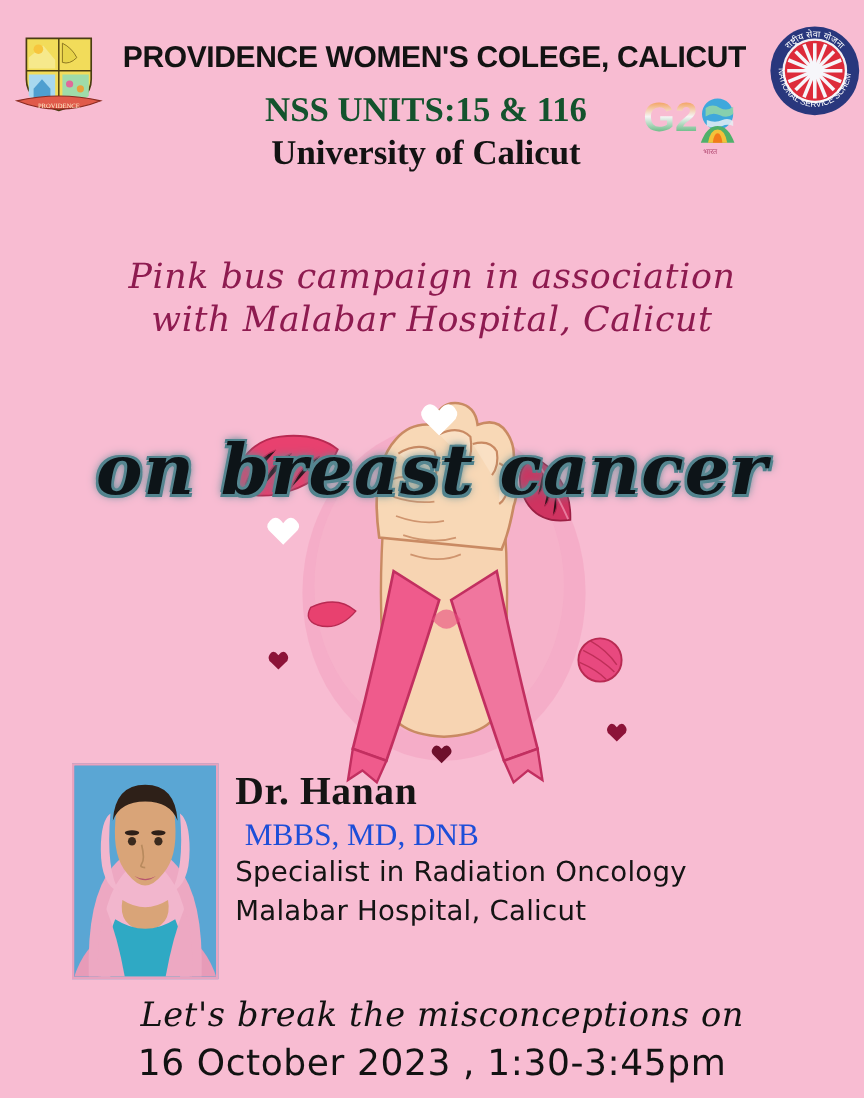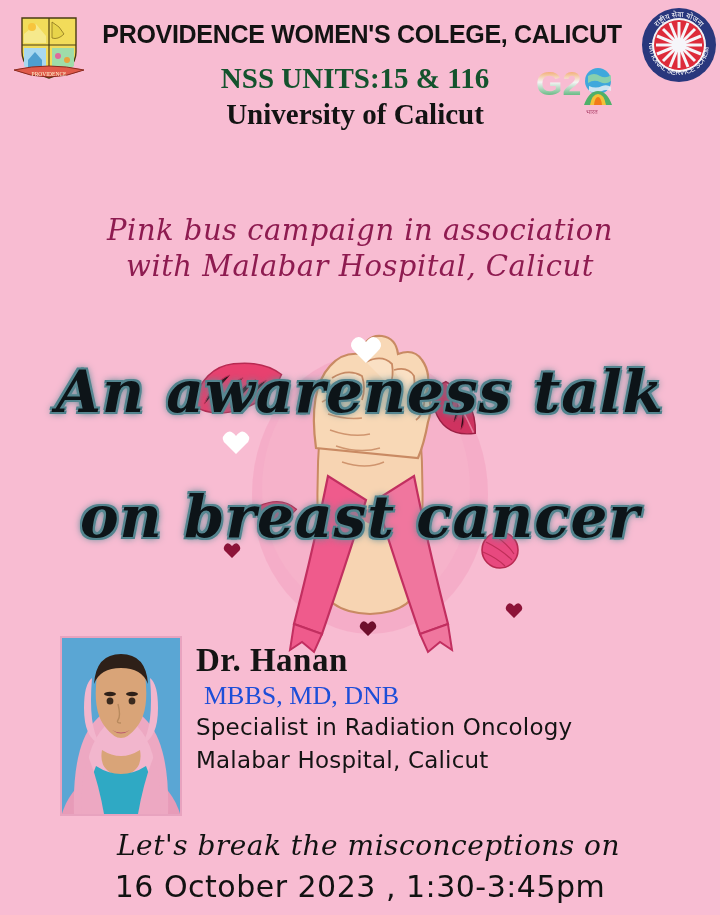--- a/index.html
+++ b/index.html
@@ -6,21 +6,21 @@
   html,body { width:720px; height:915px; }
   body {
     font-family:"Liberation Sans", sans-serif;
     background:#f8bcd2;
     position:relative;
     overflow:hidden;
   }
   .poster { position:relative; width:720px; height:915px; background:#f8bcd2; }
 
   
-  .header { position:absolute; top:4px; left:0; width:672px; height:140px; }
+  .header { position:absolute; top:18px; left:0; width:672px; height:140px; }
   .crest { position:absolute; left:10px; top:8px; width:78px; height:72px; }
   .college-name {
     position:absolute; left:88px; top:16px; width:548px;
     text-align:center;
     font-family:"Liberation Sans", sans-serif;
     font-weight:bold; font-size:25px; letter-spacing:-0.3px;
     color:#131313; white-space:nowrap;
   }
   .nss-units {
     position:absolute; left:160px; top:58px; width:390px;
@@ -261,21 +261,20 @@
         <path d="M344 288 q-4 -5 -7 -1 q-3 4 1 7 l6 6 l6 -6 q4 -3 1 -7 q-3 -4 -7 1 Z"></path>
       </g>
       <g fill="#6e0f2c">
         <path d="M198 306 q-4 -5 -7 -1 q-3 4 1 7 l6 6 l6 -6 q4 -3 1 -7 q-3 -4 -7 1 Z"></path>
       </g>
     </svg>
   </div>
 
 
   <div class="maintitle">
-    <div>An awareness talk</div>
     <div>on breast cancer</div>
   </div>
 
   <div class="photo-frame">
     <svg viewBox="0 0 118 176" width="118" height="176">
       <rect width="118" height="176" fill="#5aa6d4"></rect>
       <ellipse cx="59" cy="196" rx="62" ry="66" fill="#e79bb8"></ellipse>
       <path d="M12 176 q-2 -66 20 -92 q14 -16 27 -16 q13 0 27 16 q22 26 20 92 Z" fill="#eda8c2"></path>
       <path d="M22 176 q-2 -58 16 -82 q10 -14 21 -14 q11 0 21 14 q18 24 16 82 Z" fill="#f2b6cd"></path>
       <path d="M34 48 q0 -26 25 -26 q25 0 25 26 q2 28 -10 42 q-8 10 -15 10 q-7 0 -15 -10 q-12 -14 -10 -42 Z" fill="#d9a478"></path>

